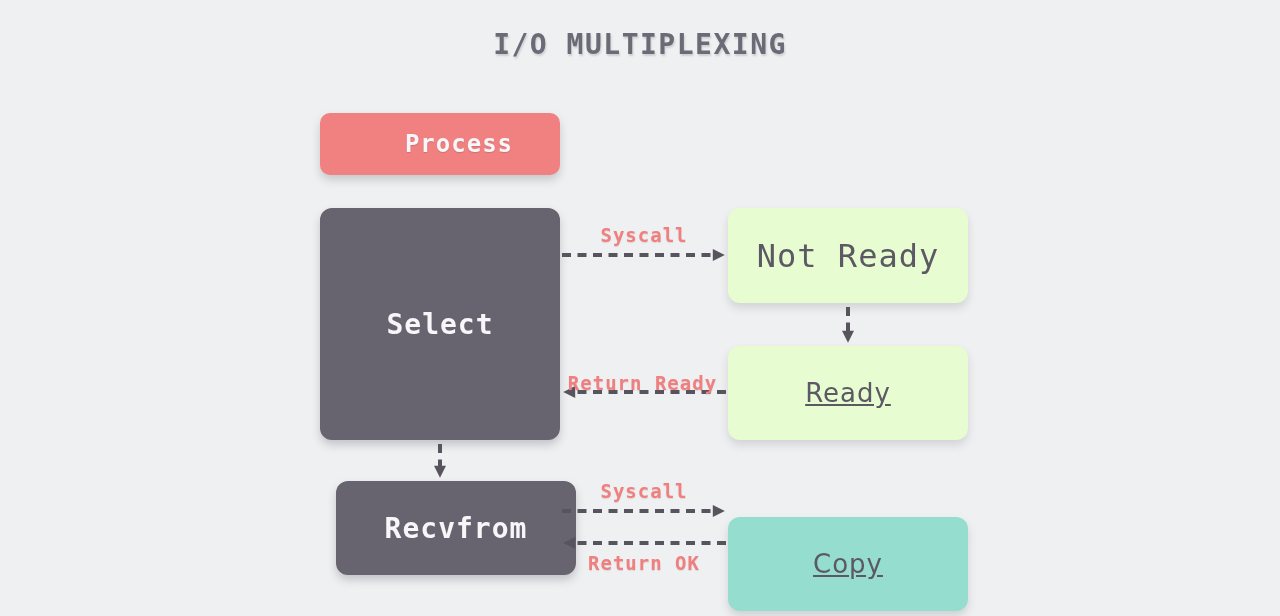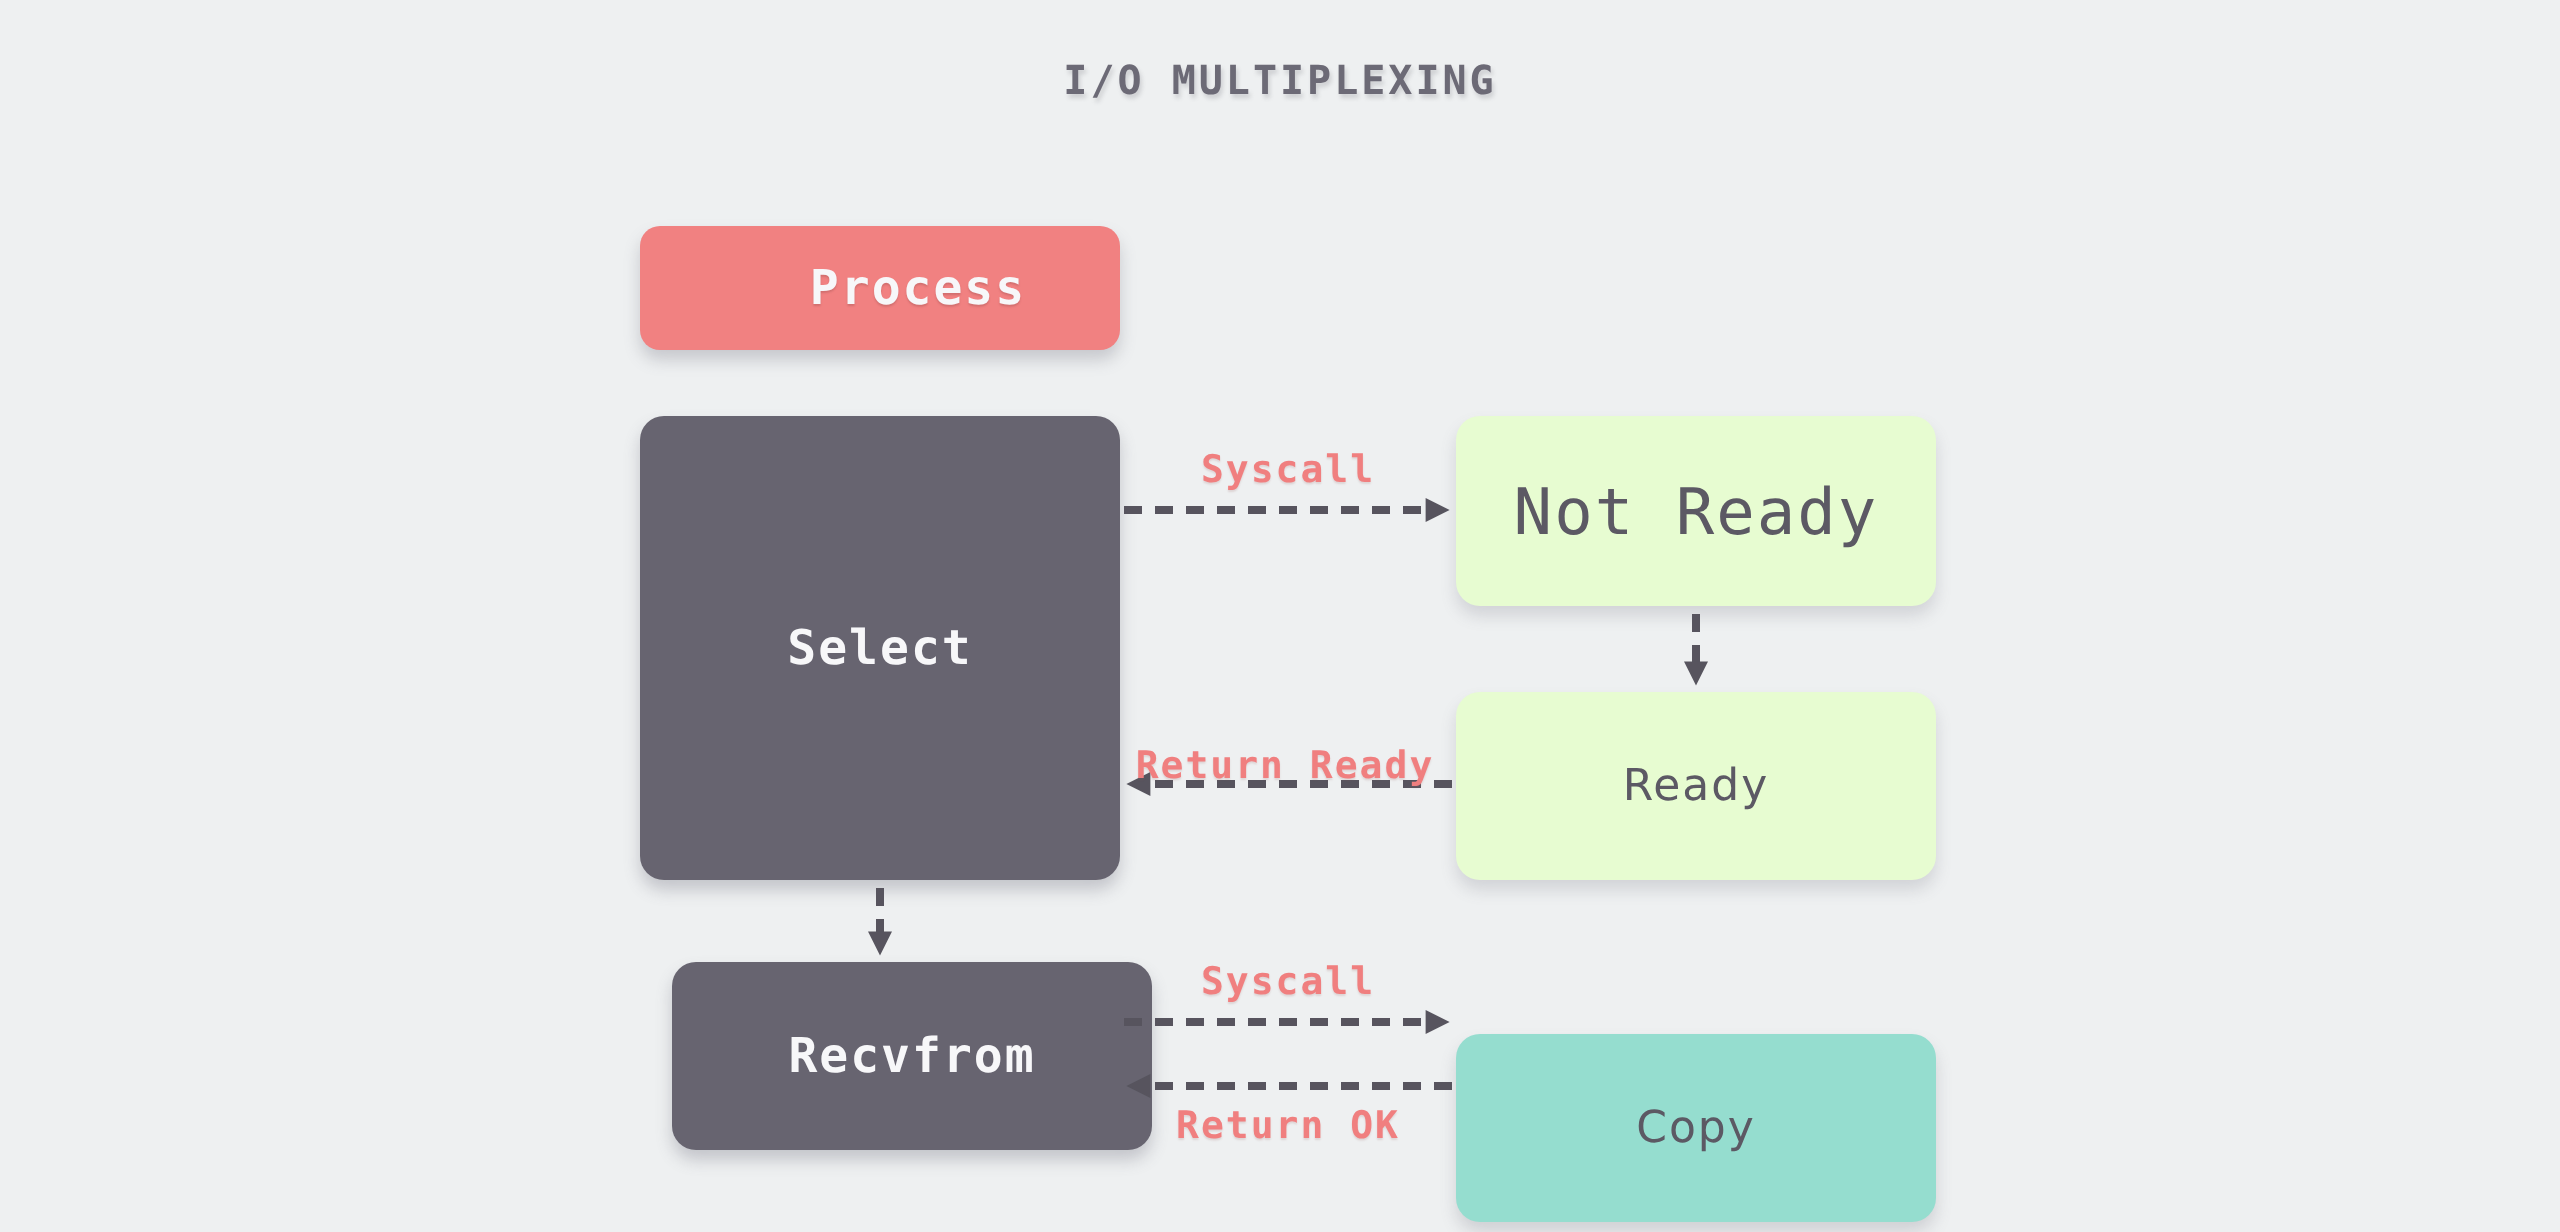--- a/index.html
+++ b/index.html
@@ -13,21 +13,21 @@
     width: 1280px;
     height: 616px;
     background: #eef0f1;
     overflow: hidden;
   }
   .title {
     position: absolute;
     left: 0; right: 0;
     top: 28px;
     text-align: center;
-    font-size: 20px;
+    font-size: 28px;
     font-weight: 700;
     letter-spacing: 1.5px;
     color: #6c6a76;
     text-shadow: 1px 2px 2px rgba(90,90,100,0.22);
   }
   .subtitle {
     position: absolute;
     left: 0; right: 0;
     top: 74px;
     text-align: center;
@@ -53,21 +53,21 @@
     font-weight: 700;
     letter-spacing: 1px;
     box-shadow: 0 5px 8px rgba(100,100,115,0.28);
     text-shadow: 0 1px 1px rgba(120,60,60,0.25);
     padding-left: 38px;
   }
   .dark-box {
     background: #676470;
     color: #f7f7f9;
     border-radius: 12px;
-    font-size: 24px;
+    font-size: 28px;
     font-weight: 600;
     letter-spacing: 1px;
     box-shadow: 0 5px 8px rgba(100,100,115,0.30);
   }
   .green-box {
     background: #e7fcd1;
     color: #5c5964;
     border-radius: 12px;
     font-size: 32px;
     font-weight: 500;
@@ -78,22 +78,23 @@
     background: #95ddcf;
     color: #5c5964;
     border-radius: 12px;
     font-size: 26px;
     font-weight: 600;
     letter-spacing: 1px;
     box-shadow: 0 5px 8px rgba(100,100,115,0.22);
   }
   .sans-label {
     font-family: "DejaVu Sans", "Liberation Sans", sans-serif;
-    font-size: 22px;
+    font-size: 26px;
     font-weight: 500;
+    text-decoration: underline;
   }
   .arrow-label {
     position: absolute;
     text-align: center;
     font-size: 19px;
     font-weight: 700;
     color: #f07f7f;
     letter-spacing: 1px;
     text-shadow: 0 1px 1px rgba(150,90,90,0.18);
   }

